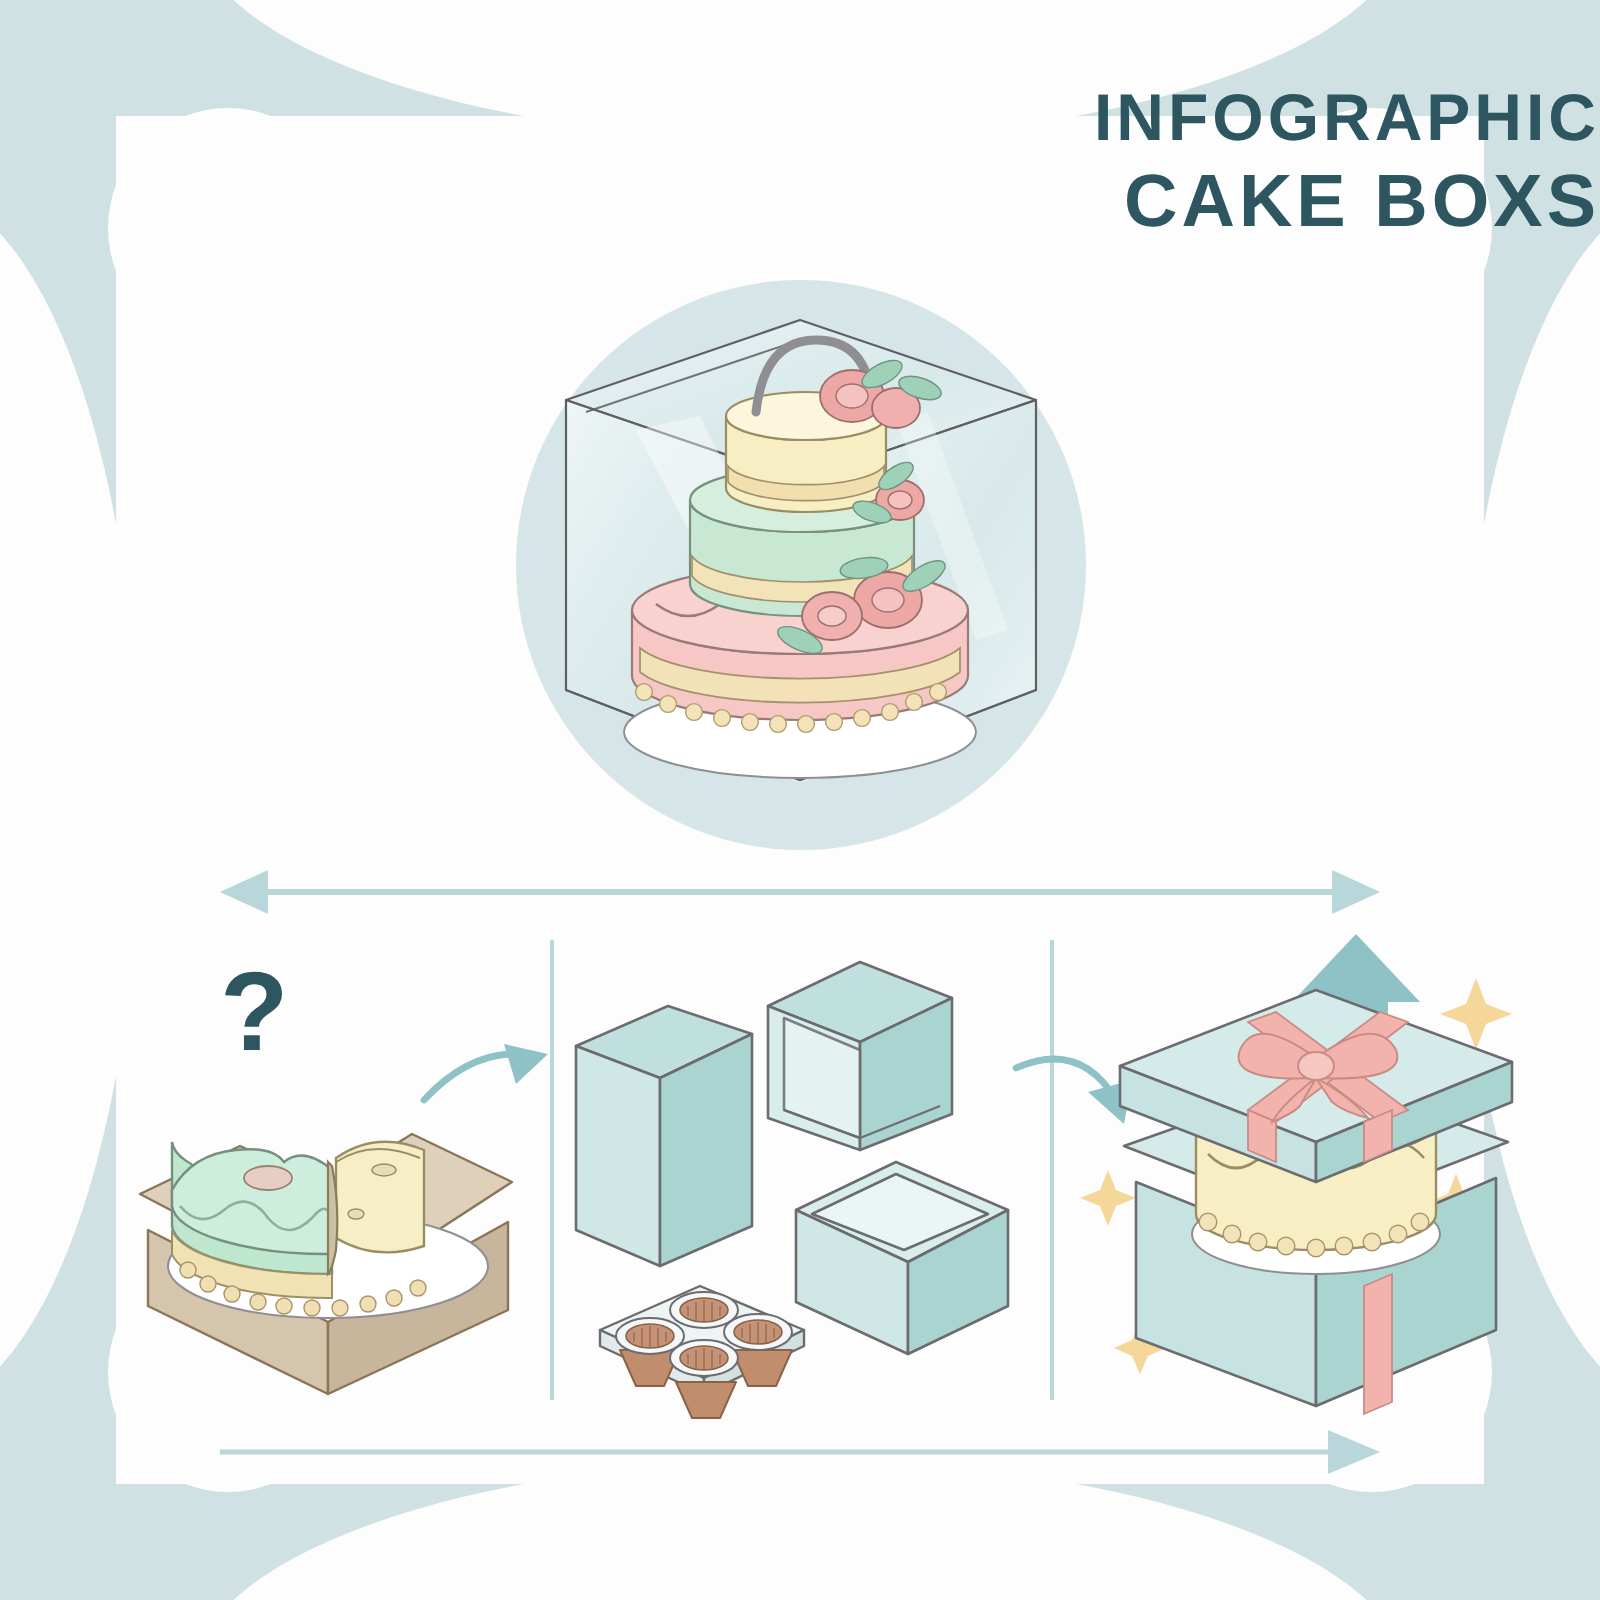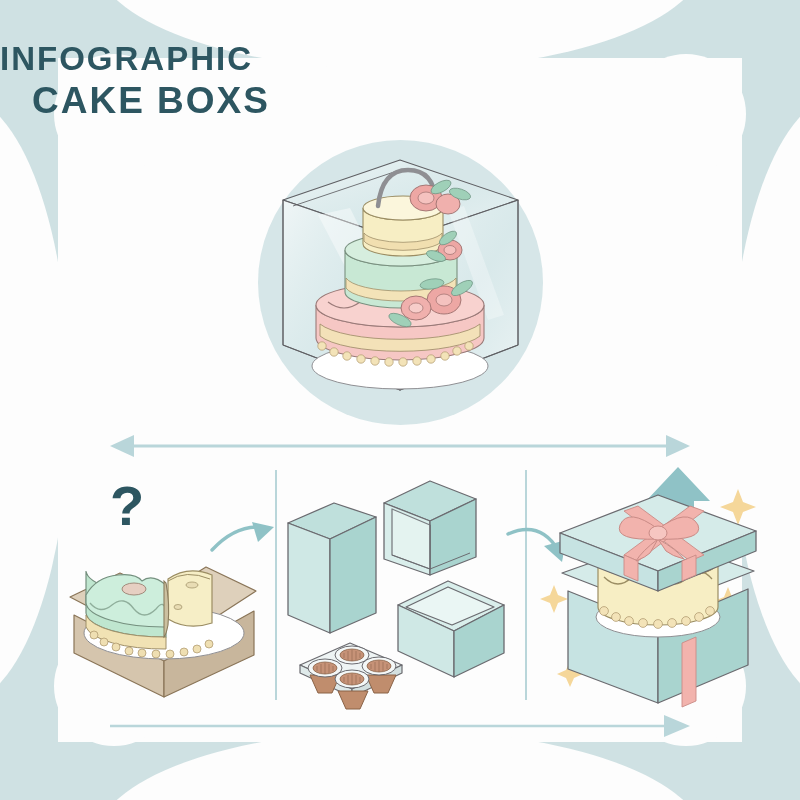--- a/index.html
+++ b/index.html
@@ -26,21 +26,21 @@
     position: absolute;
     background: #fdfdfd;
     border-radius: 50%;
   }
   
   .title-block {
     position: absolute;
     left: 0;
     top: 40px;
     width: 800px;
-    text-align: left;
+    text-align: right;
     line-height: 1.18;
   }
   .title-line1, .title-line2 {
     color: #2d5661;
     font-weight: bold;
     letter-spacing: 2.0px;
   }
   .title-line1 { font-size: 33px; }
   .title-line2 { font-size: 37px; margin-left: 32px; }
 

